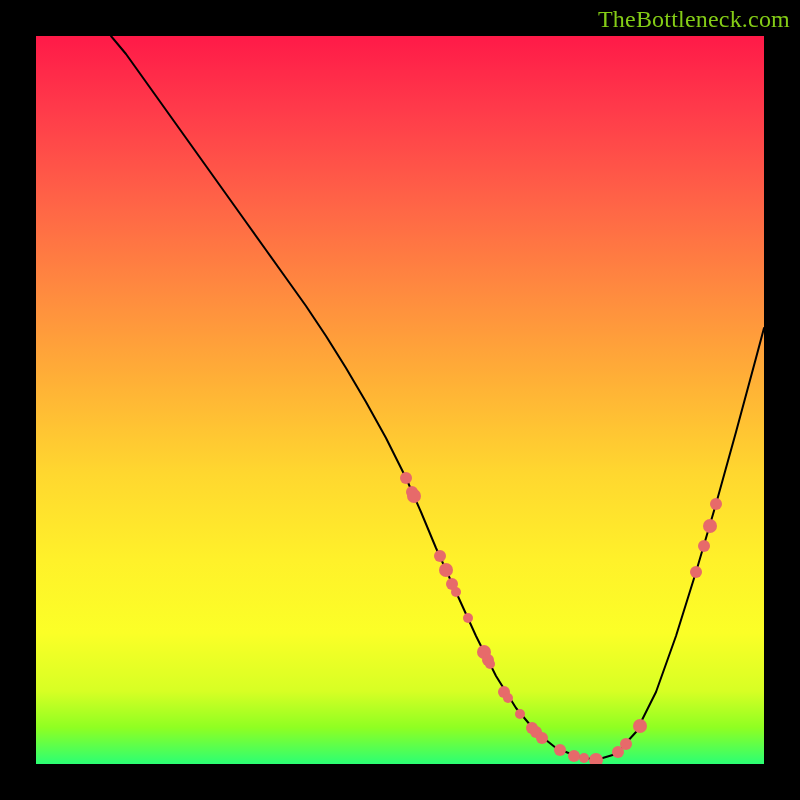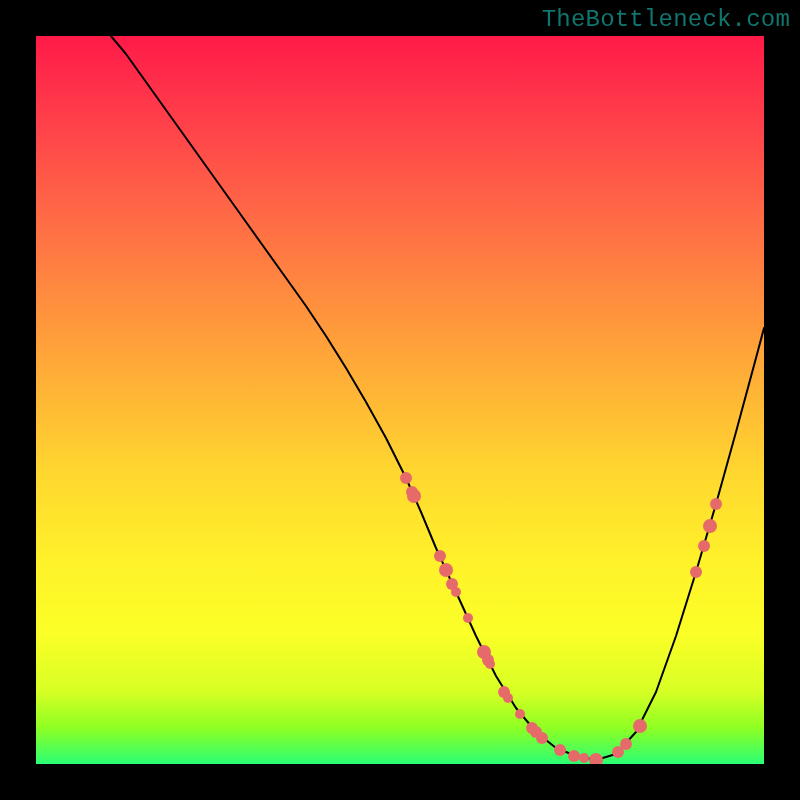--- a/index.html
+++ b/index.html
@@ -27,25 +27,25 @@
       #fff12a 72%,
       #fbff27 82%,
       #d7ff24 90%,
       #8fff22 95%,
       #2bff74 100%);
   }
   .watermark {
     position: absolute;
     top: 6px;
     right: 10px;
-    color: #0f766e;
+    color: #84cc16;
     font-size: 24px;
     font-weight: 500;
     letter-spacing: 0.2px;
-    font-family: Liberation Mono, monospace;
+    font-family: Liberation Serif, serif;
   }
   svg.plot {
     position: absolute;
     left: 0;
     top: 0;
     width: 728px;
     height: 728px;
     display: block;
   }
   .curve {

